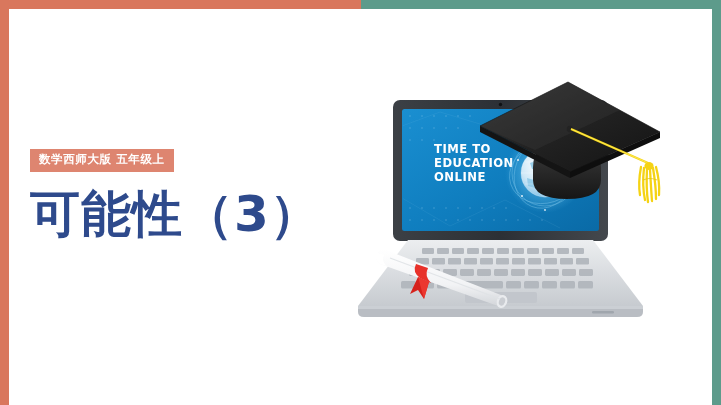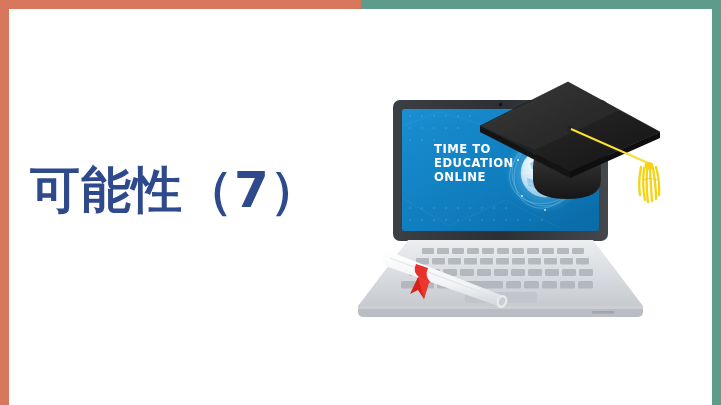--- a/index.html
+++ b/index.html
@@ -40,21 +40,22 @@
 <body>
 
 <div id="slide">
 
   <div class="bar-top-left"></div>
   <div class="bar-top-right"></div>
   <div class="bar-left"></div>
   <div class="bar-right"></div>
 
   <div class="textblock">
-    <div class="maintitle">可能性（7）</div>
+    <div class="badge">数学西师大版  五年级上</div>
+    <div class="maintitle">可能性（3）</div>
   </div>
 
   <div class="illus">
     <svg viewBox="0 0 380 300" xmlns="http://www.w3.org/2000/svg">
       <defs>
         <linearGradient id="scrGrad" x1="0" y1="0" x2="1" y2="1">
           <stop offset="0" stop-color="#1a8fd1"></stop>
           <stop offset=".55" stop-color="#0f7dbe"></stop>
           <stop offset="1" stop-color="#0a6aa6"></stop>
         </linearGradient>

